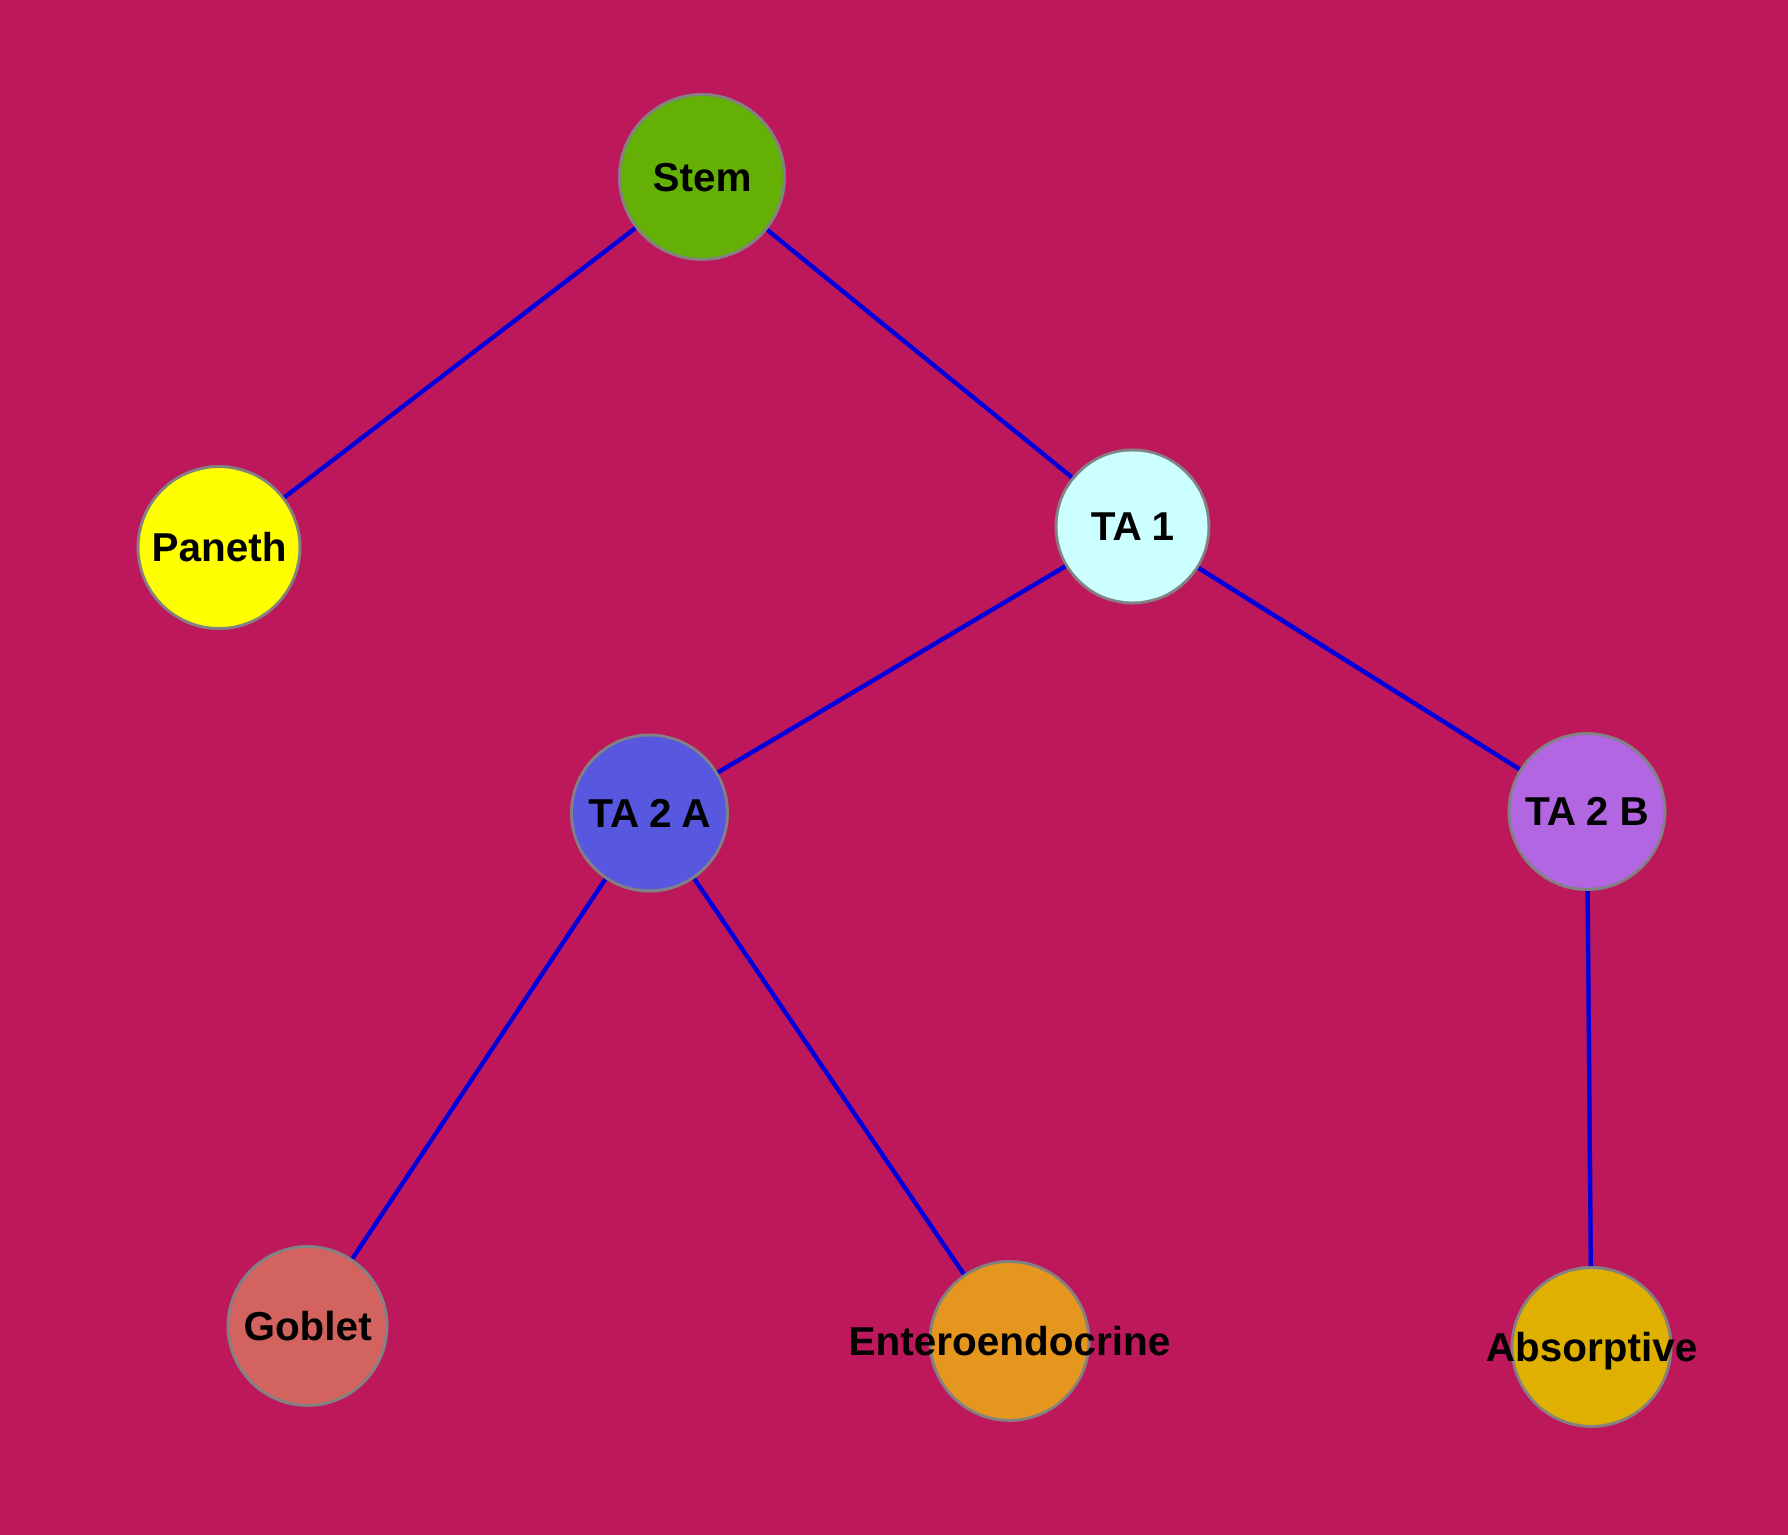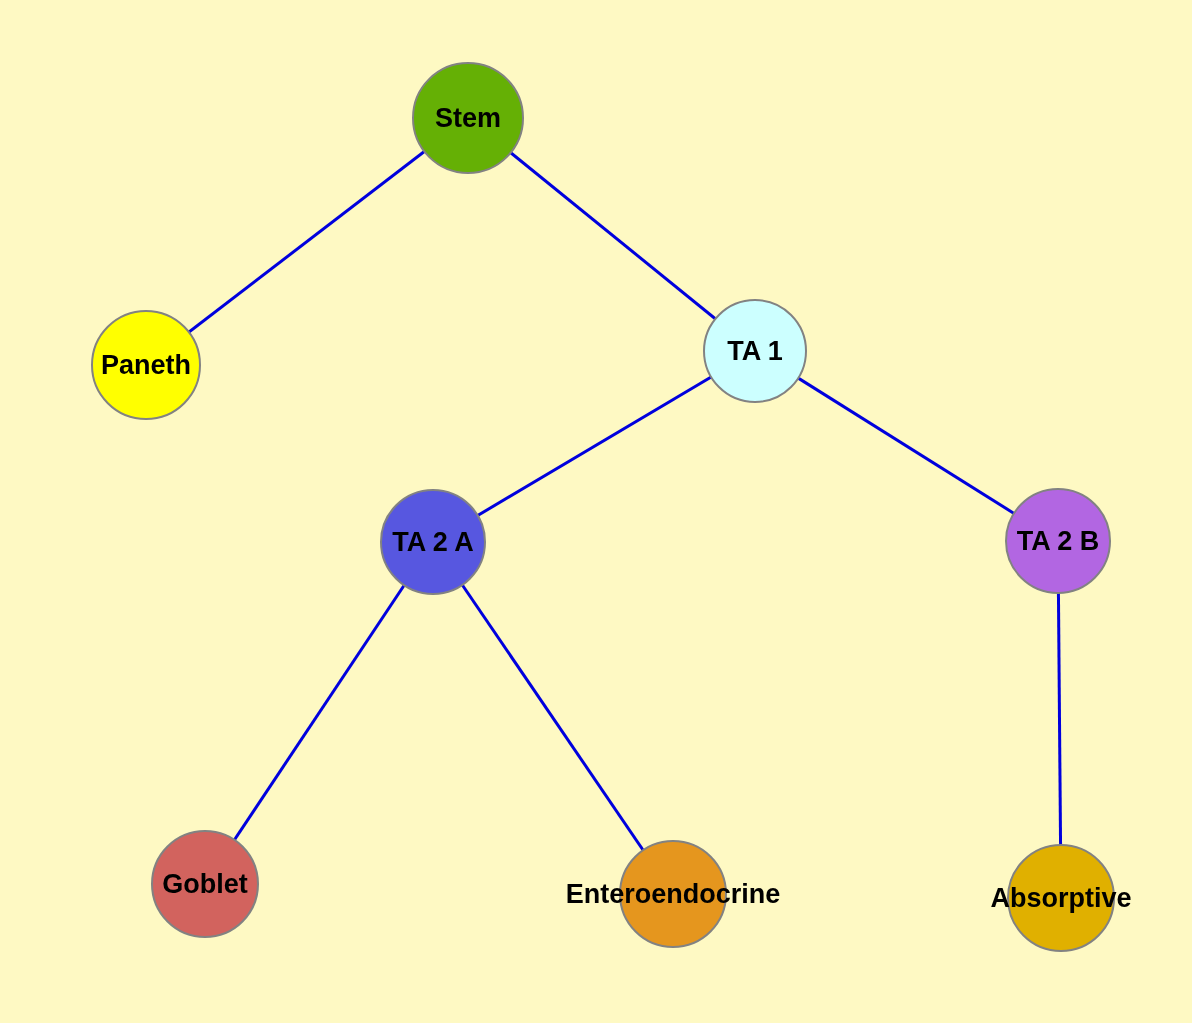--- a/index.html
+++ b/index.html
@@ -24,21 +24,21 @@
     }
     .node-label {
       font-family: "Liberation Sans", sans-serif;
       font-weight: bold;
       font-size: 27px;
     }
   </style>
 </head>
 <body>
 
-<div id="canvas" style="background: #fef9c3;">
+<div id="canvas" style="background: #be185d;">
   <svg id="graph-svg" viewBox="0 0 1192 1023" xmlns="http://www.w3.org/2000/svg">
     <g id="edges-layer">
         <line x1="468" y1="118" x2="146" y2="365" stroke="#0000dd" stroke-width="3"></line>
         <line x1="468" y1="118" x2="755" y2="351" stroke="#0000dd" stroke-width="3"></line>
         <line x1="755" y1="351" x2="433" y2="542" stroke="#0000dd" stroke-width="3"></line>
         <line x1="755" y1="351" x2="1058" y2="541" stroke="#0000dd" stroke-width="3"></line>
         <line x1="433" y1="542" x2="205" y2="884" stroke="#0000dd" stroke-width="3"></line>
         <line x1="433" y1="542" x2="673" y2="894" stroke="#0000dd" stroke-width="3"></line>
         <line x1="1058" y1="541" x2="1061" y2="898" stroke="#0000dd" stroke-width="3"></line>
       </g>

